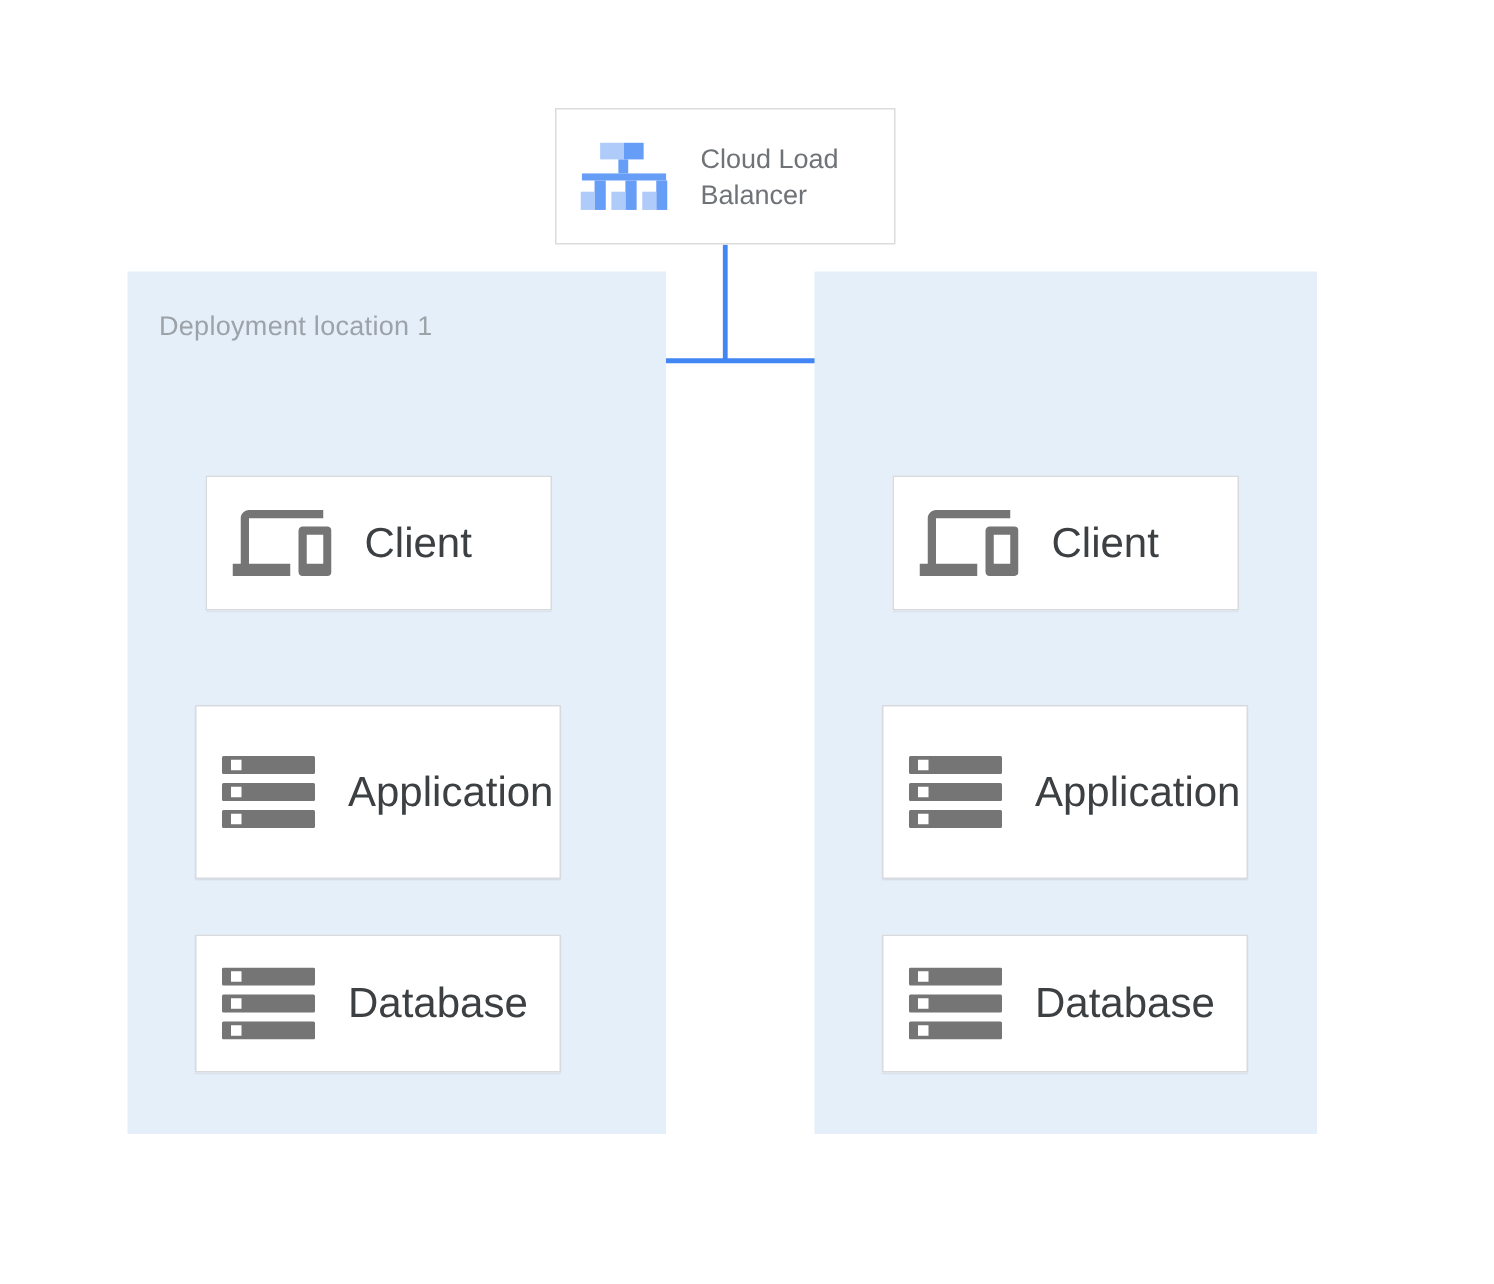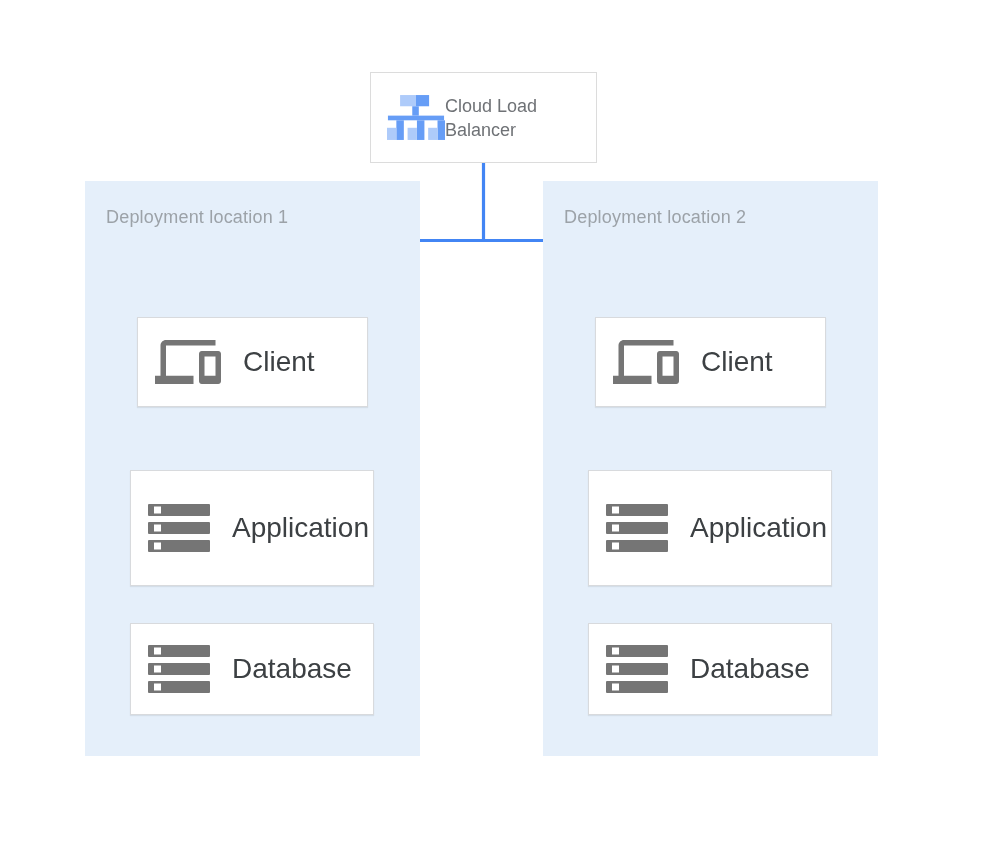--- a/index.html
+++ b/index.html
@@ -26,36 +26,37 @@
   .lb-node {
     position: absolute;
     left: 370px; top: 72px;
     width: 227px; height: 91px;
     background: #ffffff;
     border: 1px solid #DCDCDC;
     box-sizing: border-box;
     display: flex;
     align-items: center;
     padding-left: 16px;
+    gap: 22px;
   }
   .lb-label {
     width: 110px;
     font-size: 18px;
     line-height: 24px;
     color: #6F7276;
   }
 
   
   .zone {
     position: absolute;
     top: 181px;
     width: 335px; height: 575px;
     background: #E5EFFA;
   }
-  .zone-1 { left: 85px; }
+  .zone-1 { left: 85px; padding-left: 24px; }
   .zone-2 { left: 543px; }
   .zone-label {
     position: absolute;
     left: 21px; top: 26px;
     font-size: 18px;
     color: #9CA2A8;
     letter-spacing: 0.2px;
   }
 
   
@@ -158,21 +159,20 @@
           <rect x="6" y="2.5" width="7" height="7"></rect>
           <rect x="6" y="20.5" width="7" height="7"></rect>
           <rect x="6" y="38.5" width="7" height="7"></rect>
         </g>
       </svg>
       <span class="node-label">Database</span>
     </div>
   </section>
 
   <section class="zone zone-2">
-    <div class="zone-label">Deployment location 2</div>
 
     <div class="node node-client">
       <svg class="icon" width="66" height="44" viewBox="0 4 24 16" aria-hidden="true">
         <path fill="#757575" d="M4 6h18V4H4c-1.1 0-2 .9-2 2v11H0v3h14v-3H4V6zm19 2h-6c-.55 0-1 .45-1 1v10c0 .55.45 1 1 1h6c.55 0 1-.45 1-1V9c0-.55-.45-1-1-1zm-1 9h-4v-7h4v7z"></path>
       </svg>
       <span class="node-label">Client</span>
     </div>
 
     <div class="node node-application">
       <svg class="icon" width="62" height="48" viewBox="0 0 62 48" aria-hidden="true">

